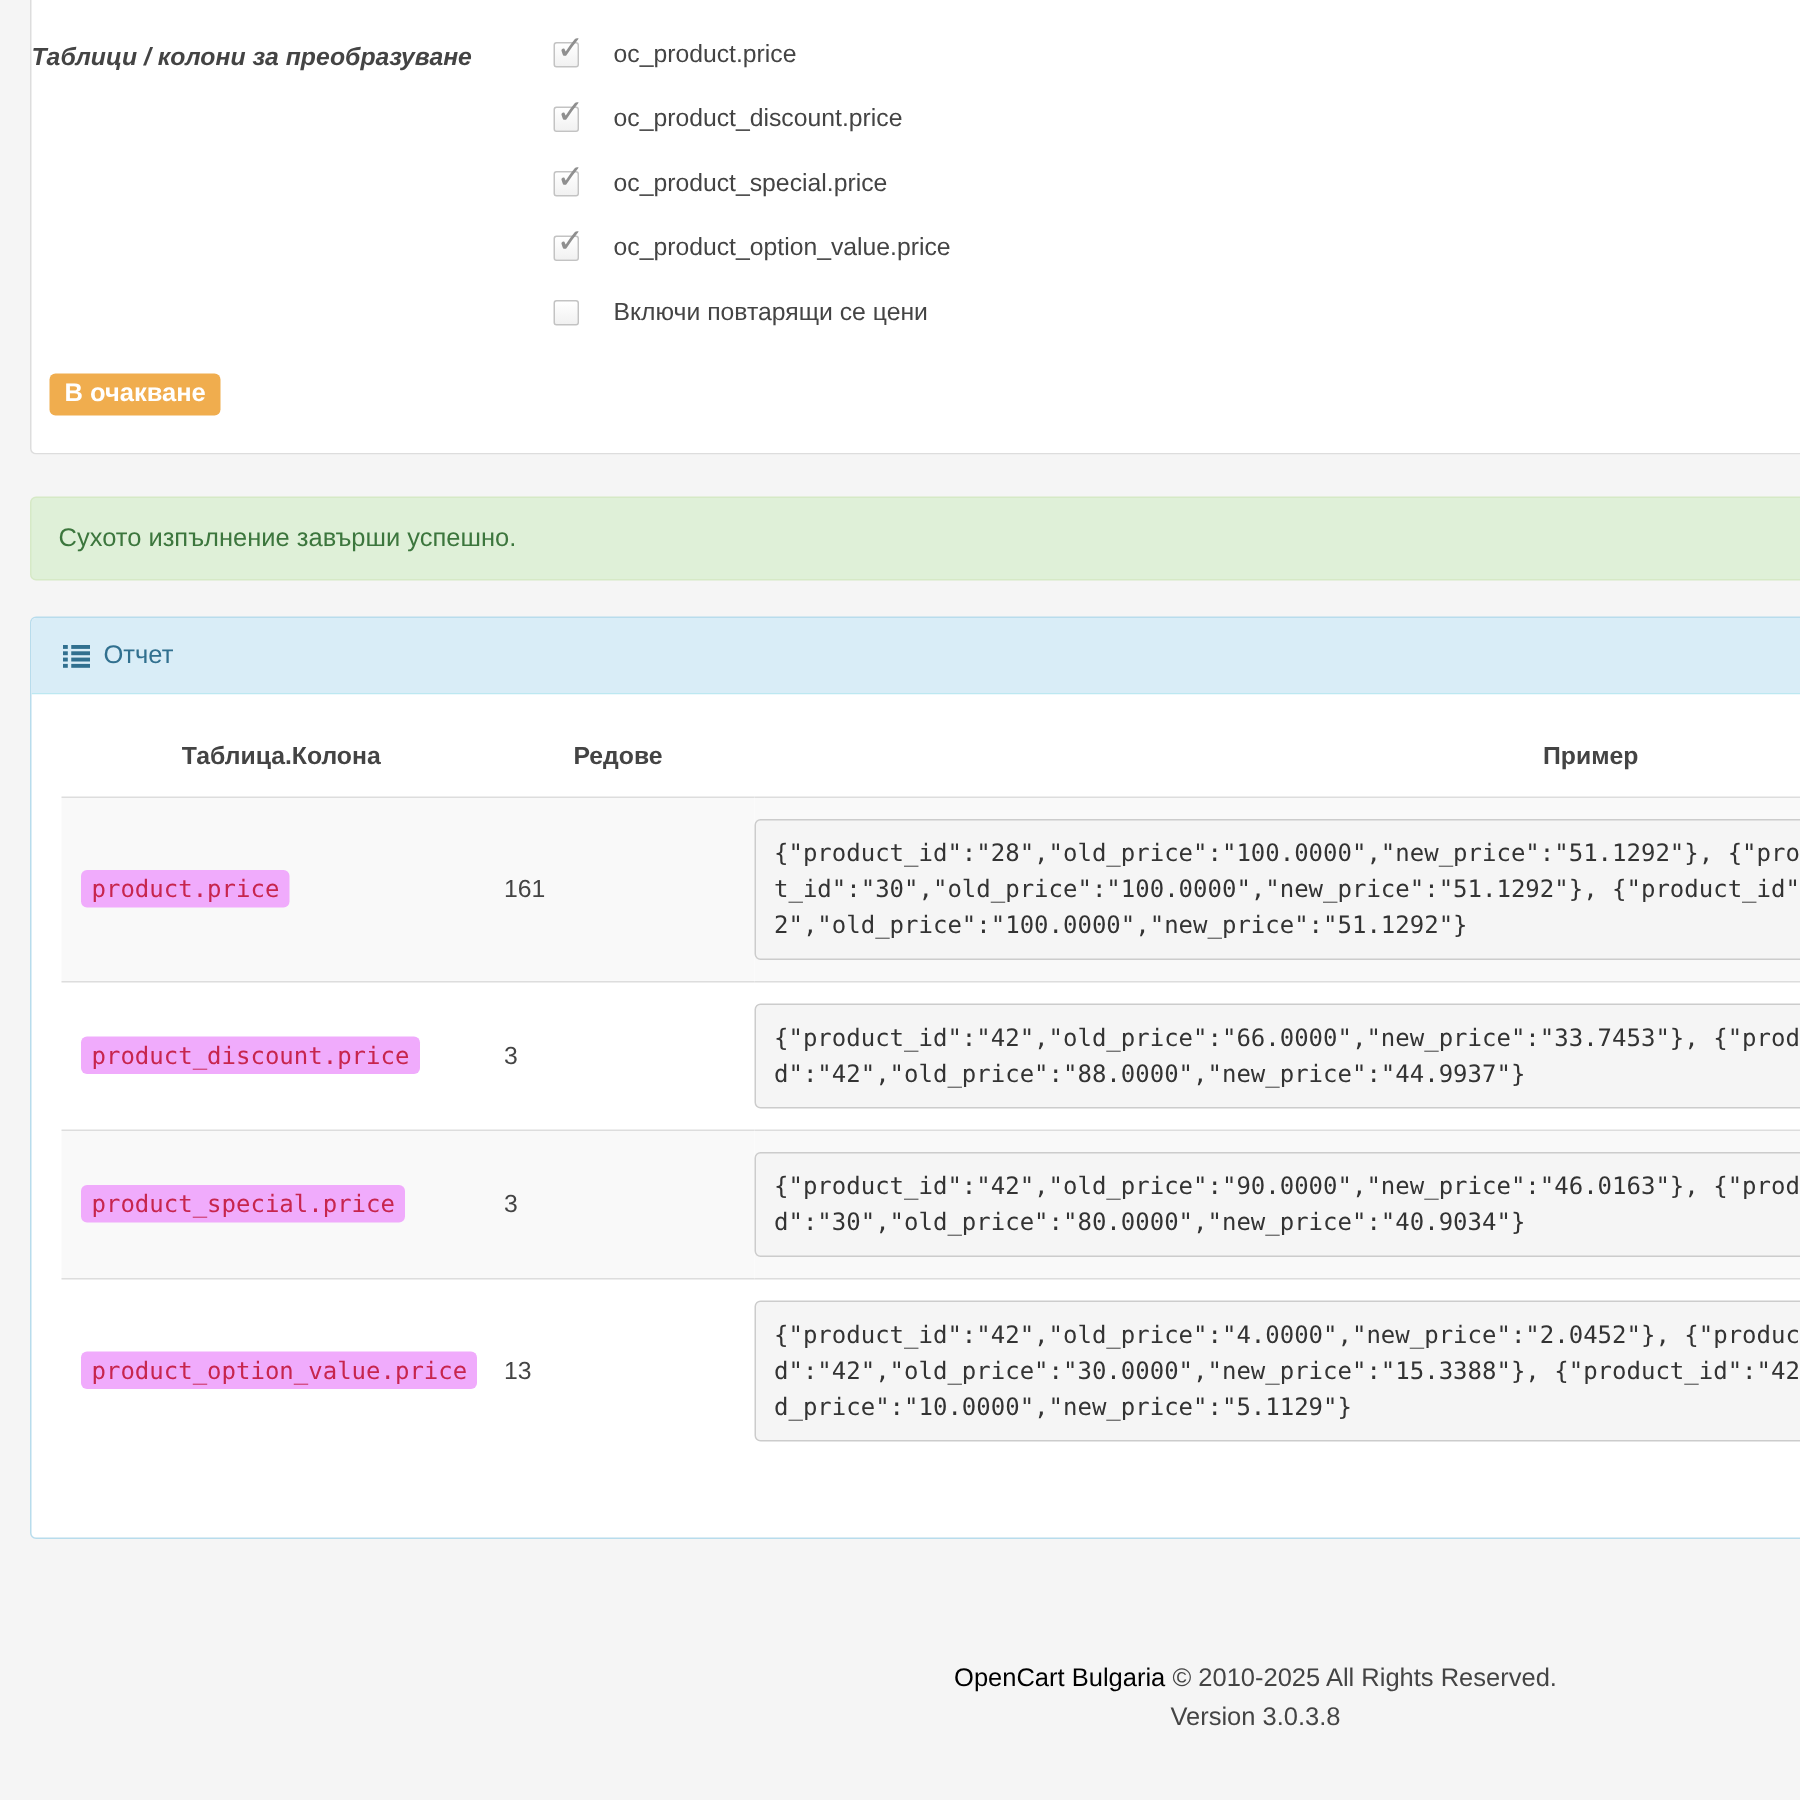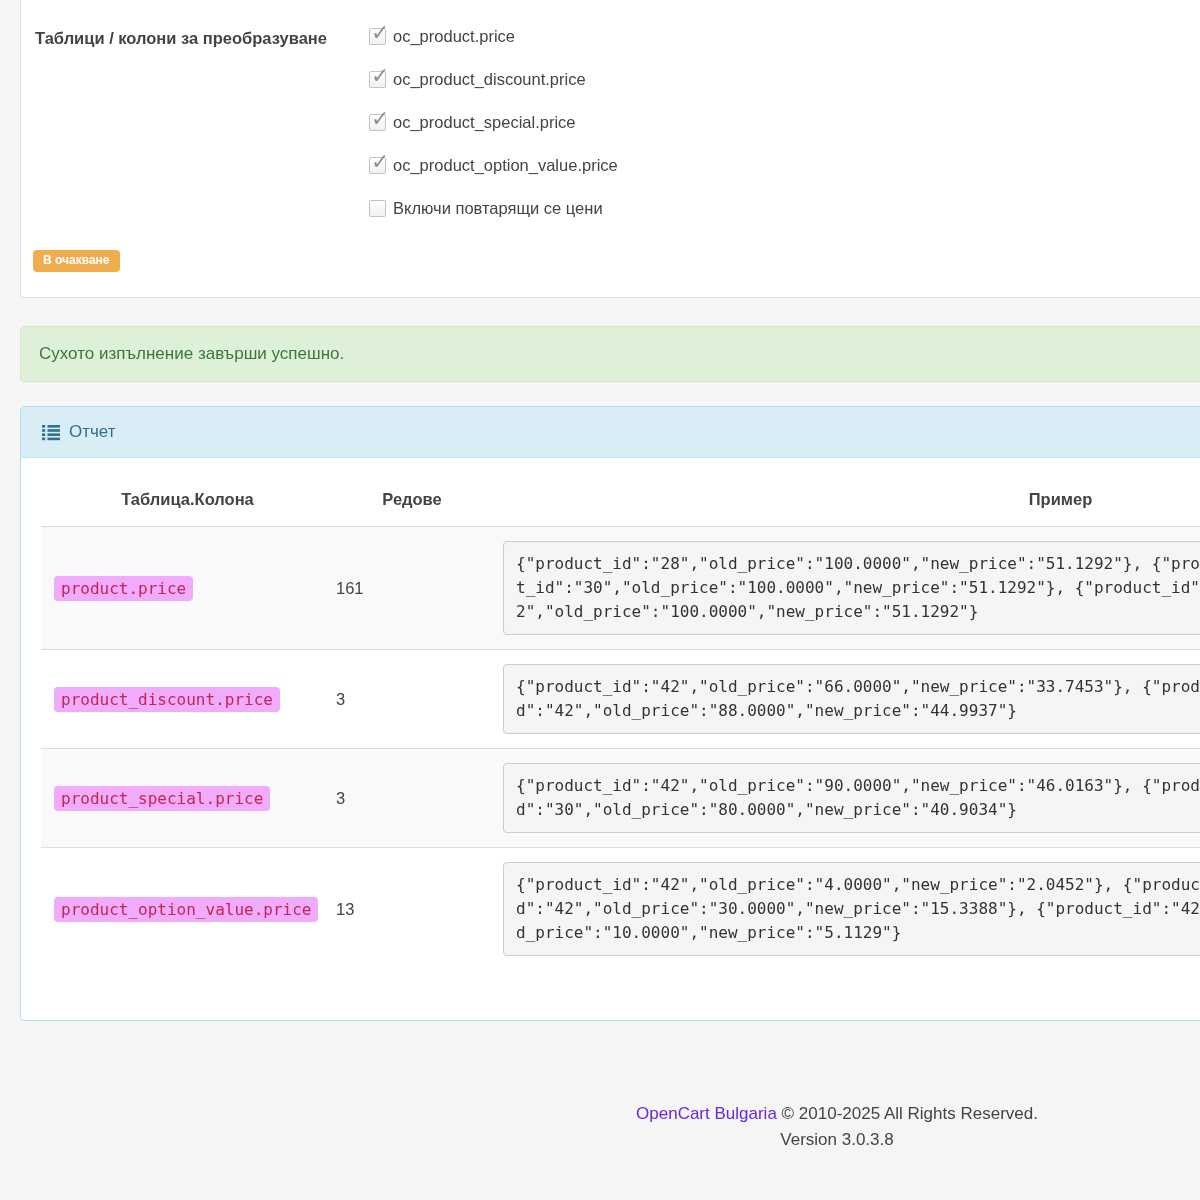--- a/index.html
+++ b/index.html
@@ -16,25 +16,26 @@
   .form-panel {
     background: #ffffff;
     border: 1px solid #dddddd;
     border-top: none;
     border-radius: 0 0 4px 4px;
   }
   .form-body { padding: 26px 0 25px 0; }
   .form-group { display: flex; }
   .control-label {
     width: 320px;
-    text-align: center;
+    text-align: left;
     font-weight: bold;
     color: #444444;
     line-height: 25px;
     flex: 0 0 320px;
+    font-style: italic;
   }
   .controls { margin-left: 28px; }
   .checkbox-item { display: flex; align-items: flex-start; margin-bottom: 22px; cursor: pointer; }
   .checkbox-item:last-child { margin-bottom: 0; }
   .cb {
     width: 17px; height: 17px;
     border: 1px solid #c3c3c3;
     border-radius: 2px;
     background: linear-gradient(#ffffff, #f1f1f1);
     display: inline-block;
@@ -44,28 +45,28 @@
   }
   .cb.checked::after {
     content: "\2713";
     position: absolute;
     left: 1px; top: -9px;
     font-size: 22px;
     font-weight: bold;
     color: #8f8f8f;
     font-family: "DejaVu Sans", sans-serif;
   }
-  .cb-label { margin-left: 7px; line-height: 21px; color: #444444; }
+  .cb-label { margin-left: 23px; line-height: 21px; color: #444444; }
   .status-group { margin-top: 30px; }
   .status-group .control-label { padding-top: 11px; }
   .badge-warning {
     display: inline-block;
     background: #f0ad4e;
     color: #ffffff;
-    font-size: 12px;
+    font-size: 17px;
     font-weight: bold;
     padding: 3px 10px 5px 10px;
     border-radius: 4px;
     margin-left: 12px;
   }
 
   
   .alert-success {
     margin-top: 28px;
     background: #dff0d8;
@@ -138,21 +139,21 @@
     font-family: "DejaVu Sans Mono", "Liberation Mono", monospace;
     font-size: 16px;
     line-height: 24px;
     color: #333333;
     white-space: pre;
     overflow: hidden;
   }
 
   
   .footer { margin-top: 80px; text-align: center; font-size: 17px; line-height: 26px; color: #444444; }
-  .footer a { color: #6d28d9; text-decoration: none; cursor: pointer; }
+  .footer a { color: #000000; text-decoration: none; cursor: pointer; }
 </style>
 </head>
 <body>
 
 <div class="content">
 
   <div class="form-panel">
     <div class="form-body">
       <div class="form-group">
         <label class="control-label">Таблици / колони за преобразуване</label>

